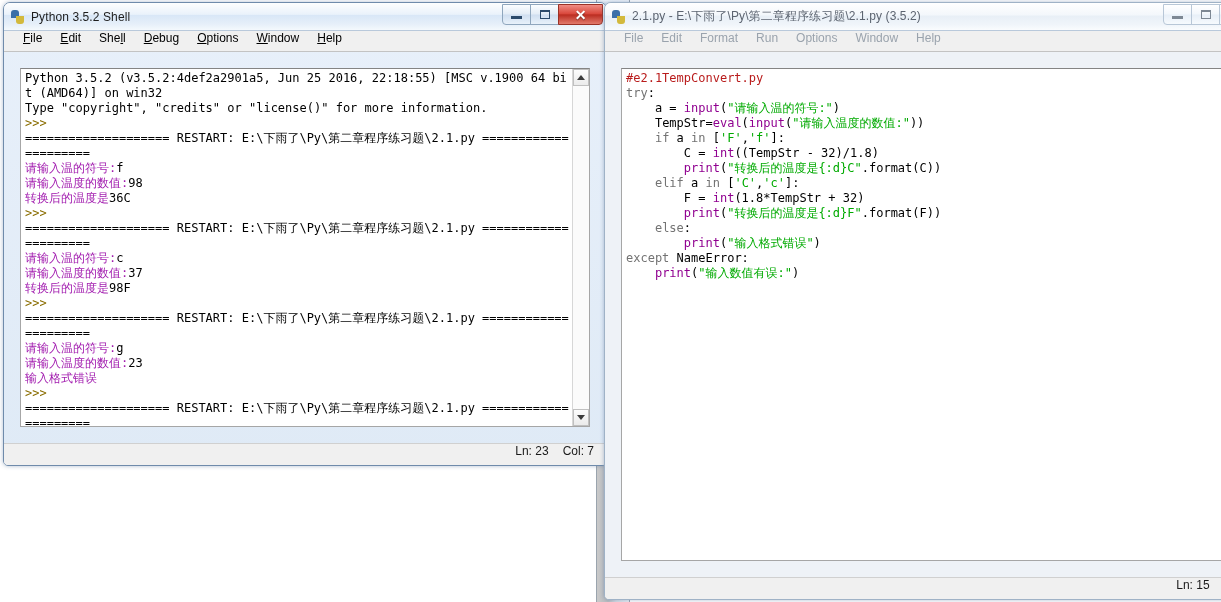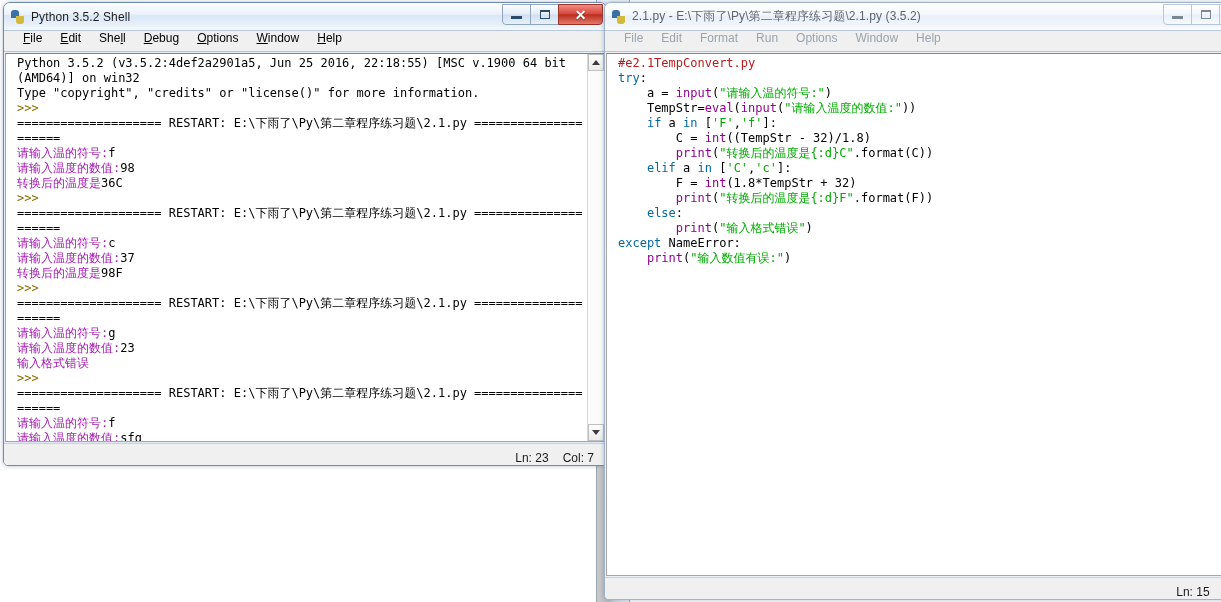--- a/index.html
+++ b/index.html
@@ -169,42 +169,41 @@
   .menuitem .acc { text-decoration: underline; }
   .window.inactive .menuitem { color: #9aa3ad; }
 
   
   .textwrap {
     flex: 1 1 auto;
     display: flex;
     background: #ffffff;
     border: 1px solid #a6a6a6;
     border-top-color: #848484;
-    margin: 1px;
-    overflow: hidden;
-    position: relative;
-    padding-left: 7px;
+    margin: 16px;
+    overflow: hidden;
+    position: relative;
   }
   .textarea {
     flex: 1 1 auto;
     padding: 2px 0 0 4px;
     overflow: hidden;
     font-family: "DejaVu Sans Mono", "Liberation Mono", monospace;
     font-size: 12px;
     line-height: 15px;
     white-space: pre-wrap;
     word-break: break-all;
     color: #000000;
   }
   .line { min-height: 15px; }
   .c-out    { color: #a21caf; }
   .c-prompt { color: #8a6d00; }
   .c-norm   { color: #000000; }
   .c-comment{ color: #b91c1c; }
-  .c-kw     { color: #0369a1; }
+  .c-kw     { color: #737373; }
   .c-str    { color: #00aa00; }
   .c-builtin{ color: #900090; }
   .caret {
     display: inline-block;
     width: 1px; height: 13px;
     background: #000;
     vertical-align: -2px;
     margin-left: 4px;
   }
 
@@ -241,21 +240,21 @@
   .window.inactive .arrow-down { border-top-color: #a8a8a8; }
   .sb-track { flex: 1 1 auto; background: #fbfbfb; }
 
   
   .statusbar {
     flex: 0 0 22px;
     height: 22px;
     background: #f0f0f0;
     border-top: 1px solid #d0d0d0;
     display: flex;
-    align-items: flex-end;
+    align-items: flex-start;
     justify-content: flex-end;
     padding-right: 12px;
     box-sizing: border-box;
   }
   .status-item {
     font-size: 12px;
     color: #1a1a1a;
     margin-left: 14px;
     white-space: nowrap;
   }

